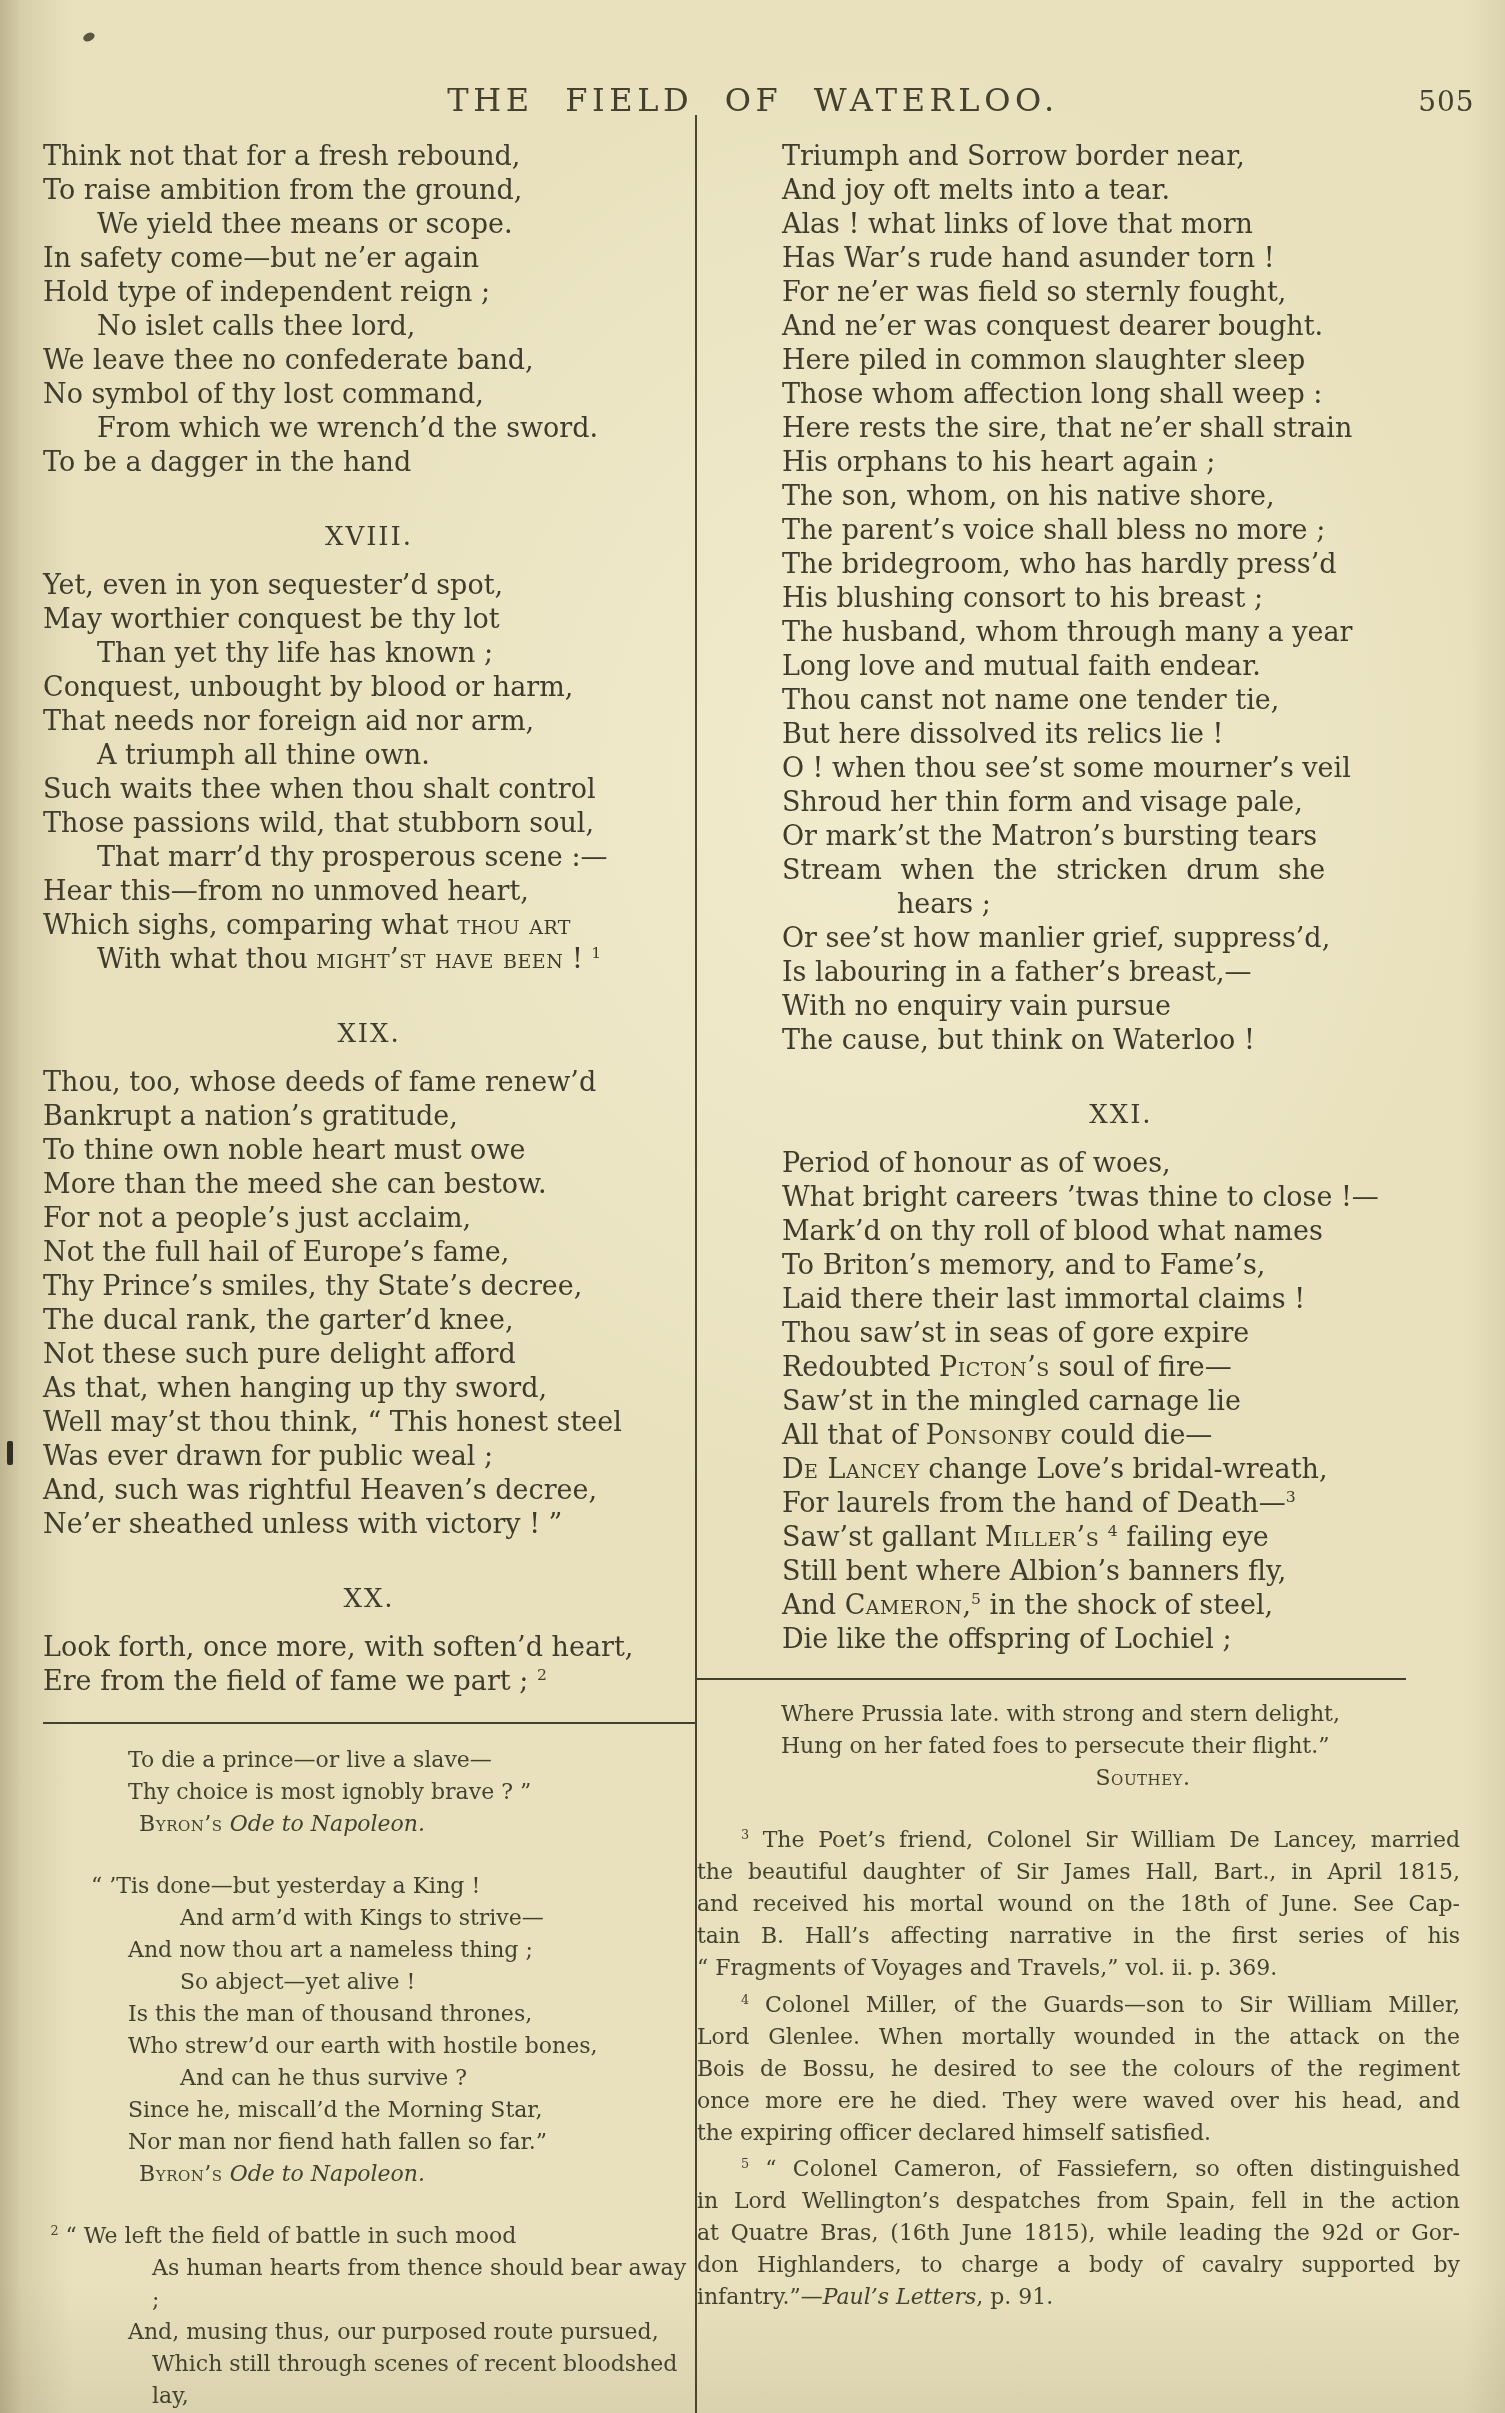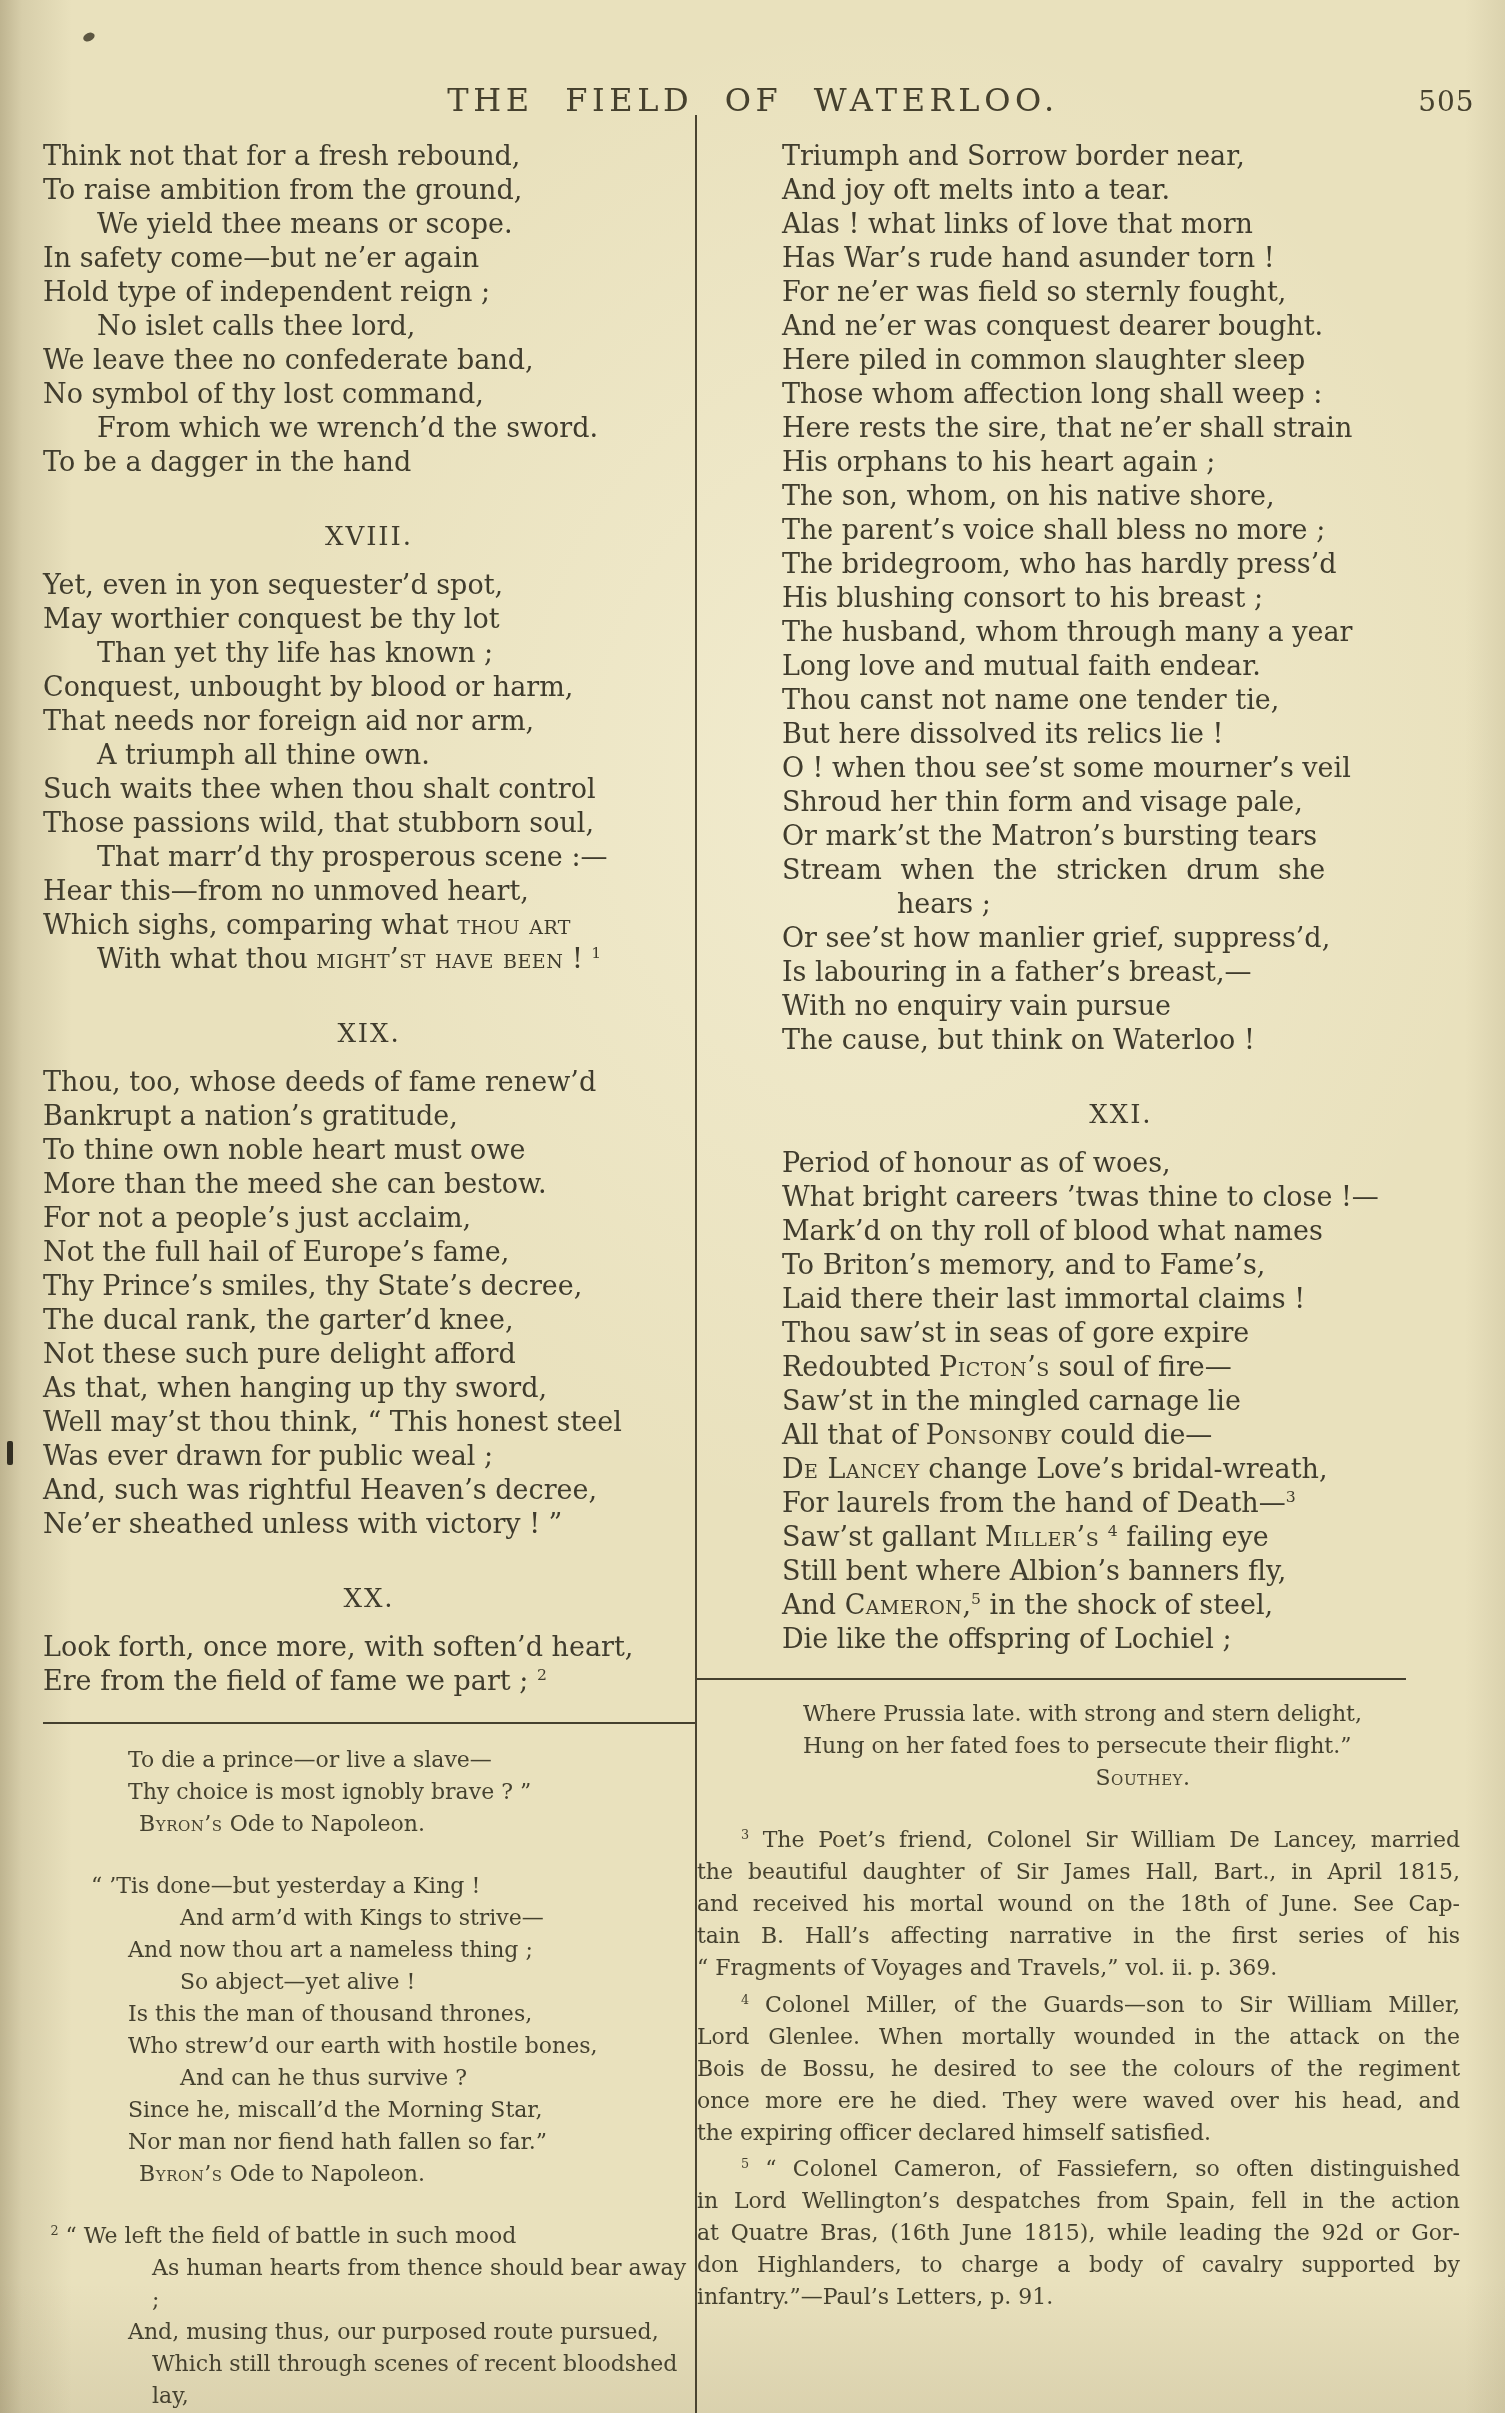--- a/index.html
+++ b/index.html
@@ -55,30 +55,30 @@
 
   .fnb { font-size: 22px; line-height: 32px; color: #45412f; }
   .fn-block { margin-bottom: 22px; }
   .fn-block-tight { margin-bottom: 4.6px; }
   .fn-gap { margin-bottom: 30px; }
 
   .q0 { padding-left: 48px; }
   .q  { padding-left: 85px; }
   .q1 { padding-left: 109px; }
   .q2 { padding-left: 137px; }
-  .q3 { padding-left: 106px; }
+  .q3 { padding-left: 84px; }
   .m  { padding-left: 7.4px; }
   .fi { text-indent: 24px; padding-left: 20px; }
   .a  { text-align: right; padding-right: 270px; }
 
   .just .line { text-align: justify; text-align-last: justify; }
   .just .line.fl { text-align-last: left; }
 
   .sc { font-variant: small-caps; letter-spacing: 0.5px; }
-  .it { }
+  .it { font-style: italic; }
   .sup { font-size: 0.58em; vertical-align: super; line-height: 0; }
 
   .speck { position: absolute; background: #5d5742; border-radius: 50%; }
   .speck-a { left: 83px; top: 33px; width: 12px; height: 8.3px; transform: rotate(-25deg); }
   .speck-b { left: 6.5px; top: 1441px; width: 6.5px; height: 24px; border-radius: 1.9px; background:#322e22; }
 </style>
 </head>
 <body>
 
 <div class="page">

